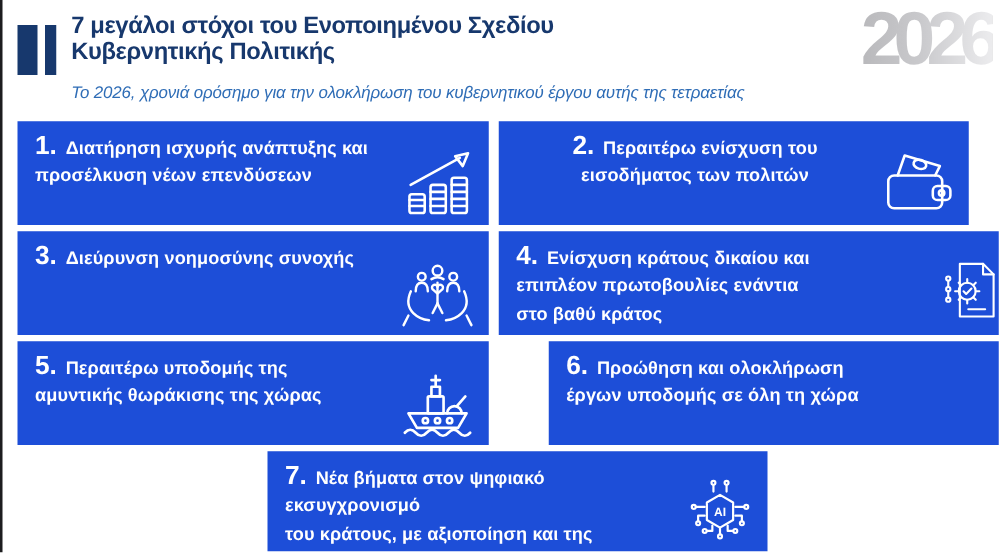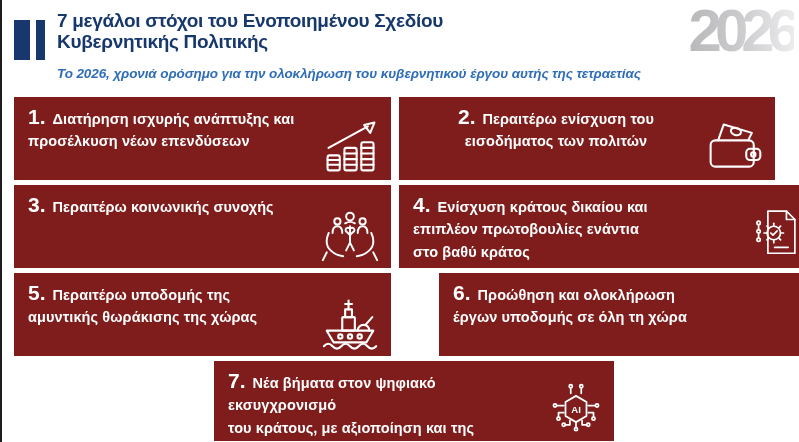--- a/index.html
+++ b/index.html
@@ -13,32 +13,32 @@
   .hdr-bar{position:absolute;background:#17386D;}
   .hdr-bar.b1{left:14px;top:20px;width:16px;height:40px;}
   .hdr-bar.b2{left:36px;top:20px;width:9px;height:40px;}
   .title{
     position:absolute;left:57px;top:10px;
     color:#17386D;font-size:19px;font-weight:bold;line-height:1.12;
     letter-spacing:-0.3px;white-space:pre-line;
   }
   .subtitle{
     position:absolute;left:57px;top:66px;
-    color:#2F6DB6;font-size:13.5px;font-weight:bold;font-style:italic;
+    color:#2F6DB6;font-size:13.5px;font-weight:normal;font-style:italic;
     letter-spacing:-0.1px;
   }
   .watermark{
     position:absolute;right:5px;top:-4px;
     font-size:60px;font-weight:bold;letter-spacing:-7px;
     background:linear-gradient(90deg,#b9b9bc 0%,#c9c9cc 45%,#ececee 100%);
     -webkit-background-clip:text;background-clip:text;color:transparent;
   }
   
   .card{
-    position:absolute;background:#7f1d1d;color:#fff;
+    position:absolute;background:#1d4ed8;color:#fff;
     box-sizing:border-box;padding:8px 76px 8px 14px;
   }
   .card .num{font-size:21px;font-weight:bold;margin-right:7px;}
   .card .txt{font-size:14.5px;font-weight:bold;line-height:1.55;white-space:pre-line;letter-spacing:0.1px;}
   .card svg{position:absolute;right:10px;bottom:4px;}
   .c1{left:14px;top:97px;width:377px;height:83px;}
   .c2{left:399px;top:97px;width:376px;height:83px;text-align:center;}
   .c3{left:14px;top:185px;width:377px;height:83px;}
   .c4{left:399px;top:185px;width:416px;height:83px;}
   .c5{left:14px;top:273px;width:377px;height:83px;}
@@ -87,21 +87,21 @@
   <svg class="ic" width="60" height="60" viewBox="0 0 64 64">
     <path d="M14 26 L20 9 L50 18 L46 26"></path>
     <ellipse cx="33" cy="16.5" rx="5.5" ry="3.8" transform="rotate(16 33 16.5)"></ellipse>
     <rect x="6" y="26" width="46" height="28" rx="5"></rect>
     <rect x="44" y="35" width="15" height="12" rx="4"></rect>
     <circle cx="51.5" cy="41" r="2.3"></circle>
   </svg>
 </div>
 
 <div class="card c3">
-  <span class="num">3.</span><span class="txt">Περαιτέρω κοινωνικής συνοχής</span>
+  <span class="num">3.</span><span class="txt">Διεύρυνση νοημοσύνης συνοχής</span>
   <svg class="ic" width="62" height="62" viewBox="0 0 64 64" style="stroke-width:2;">
     <circle cx="32" cy="15" r="4"></circle>
     <path d="M27 22 q5 -3 10 0"></path>
     <line x1="32" y1="25" x2="32" y2="42"></line>
     <line x1="32" y1="42" x2="28" y2="50"></line>
       <line x1="32" y1="42" x2="36" y2="50"></line>
     <path d="M32 34 l-3.2 -3 a2.3 2.3 0 1 1 3.2 -2.6 a2.3 2.3 0 1 1 3.2 2.6 z"></path>
     <circle cx="19" cy="20" r="3.2"></circle>
       <path d="M14 32 q0 -7 5 -7 q5 0 5 7"></path>
     <circle cx="45" cy="20" r="3.2"></circle>

